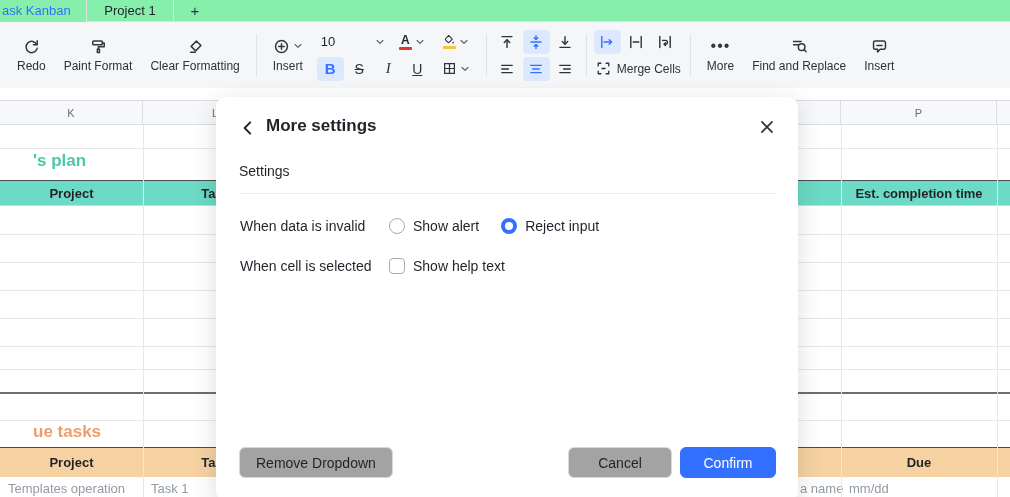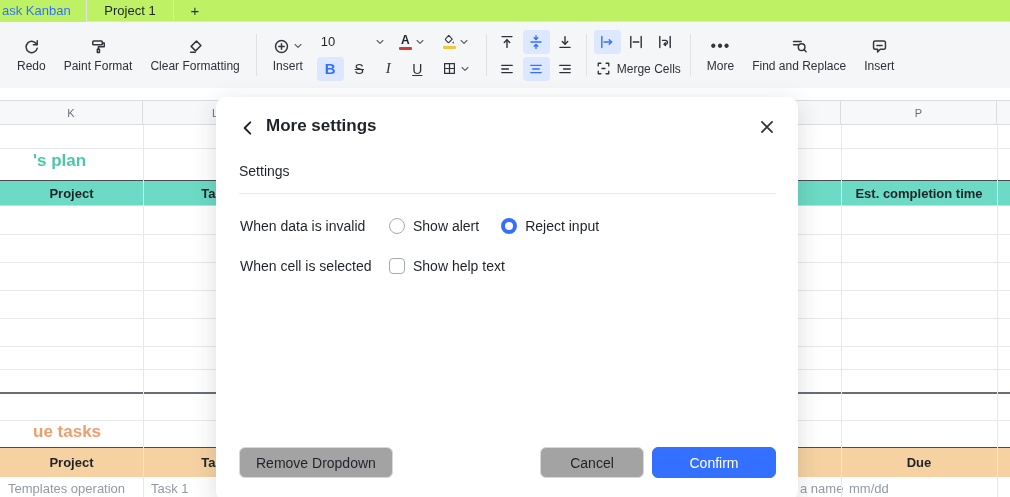--- a/index.html
+++ b/index.html
@@ -3,21 +3,21 @@
 <meta charset="utf-8">
 <style>
   html,body{margin:0;padding:0;}
   body{
     width:1010px;height:497px;position:relative;overflow:hidden;
     font-family:"Liberation Sans",sans-serif;background:#fff;color:#1f2329;
     -webkit-font-smoothing:antialiased;
   }
   svg{display:block;}
   
-  .tabbar{position:absolute;top:0;left:0;right:0;height:22px;background:#bef264;
+  .tabbar{position:absolute;top:0;left:0;right:0;height:22px;background:#86efac;
     display:flex;align-items:stretch;font-size:13px;z-index:3;}
   .tab{display:flex;align-items:center;justify-content:center;box-sizing:border-box;
     border-bottom:1px solid #dee0e3;color:#1f2329;cursor:default;}
   .tab.active{width:86px;justify-content:flex-start;padding-left:2px;color:#3370ff;
     font-weight:500;border-bottom:1px solid transparent;}
   .tab.second{width:88px;border-left:1px solid #dee0e3;border-right:1px solid #dee0e3;}
   .tab.addtab{width:42px;font-size:15px;color:#2e3238;}
   .tab-fill{flex:1;border-bottom:1px solid #dee0e3;}
   
   .toolbar{position:absolute;top:22px;left:0;right:0;height:66px;background:#f5f6f7;
@@ -87,21 +87,21 @@
     box-sizing:border-box;flex:none;}
   .radio.checked{border:4.7px solid #3370ff;}
   .checkbox{width:16px;height:16px;border-radius:4px;border:1px solid #a6abb3;background:#fff;
     box-sizing:border-box;flex:none;}
   .dlg-footer{position:absolute;left:23px;right:22px;top:350px;display:flex;align-items:center;}
   .btn{height:31px;border:1px solid #d5d8dc;border-radius:6px;background:#a3a3a3;font-size:14px;
     color:#1f2329;display:flex;align-items:center;justify-content:center;padding:0 16px;
     box-sizing:border-box;font-family:inherit;}
   .btn-remove{margin-right:auto;}
   .btn-cancel{width:104px;margin-right:8px;}
-  .btn-confirm{width:124px;background:#3370ff;border-color:#3370ff;color:#fff;font-weight:500;}
+  .btn-confirm{width:96px;background:#3370ff;border-color:#3370ff;color:#fff;font-weight:500;}
 </style>
 </head>
 <body>
 
 <div id="sheet">
 
   <div class="colhdr">
     <div class="colcell" style="left:0;width:143px;">K</div>
     <div class="colcell" style="left:143px;width:145px;">L</div>
     <div class="colcell" style="left:798px;width:43px;"></div>

